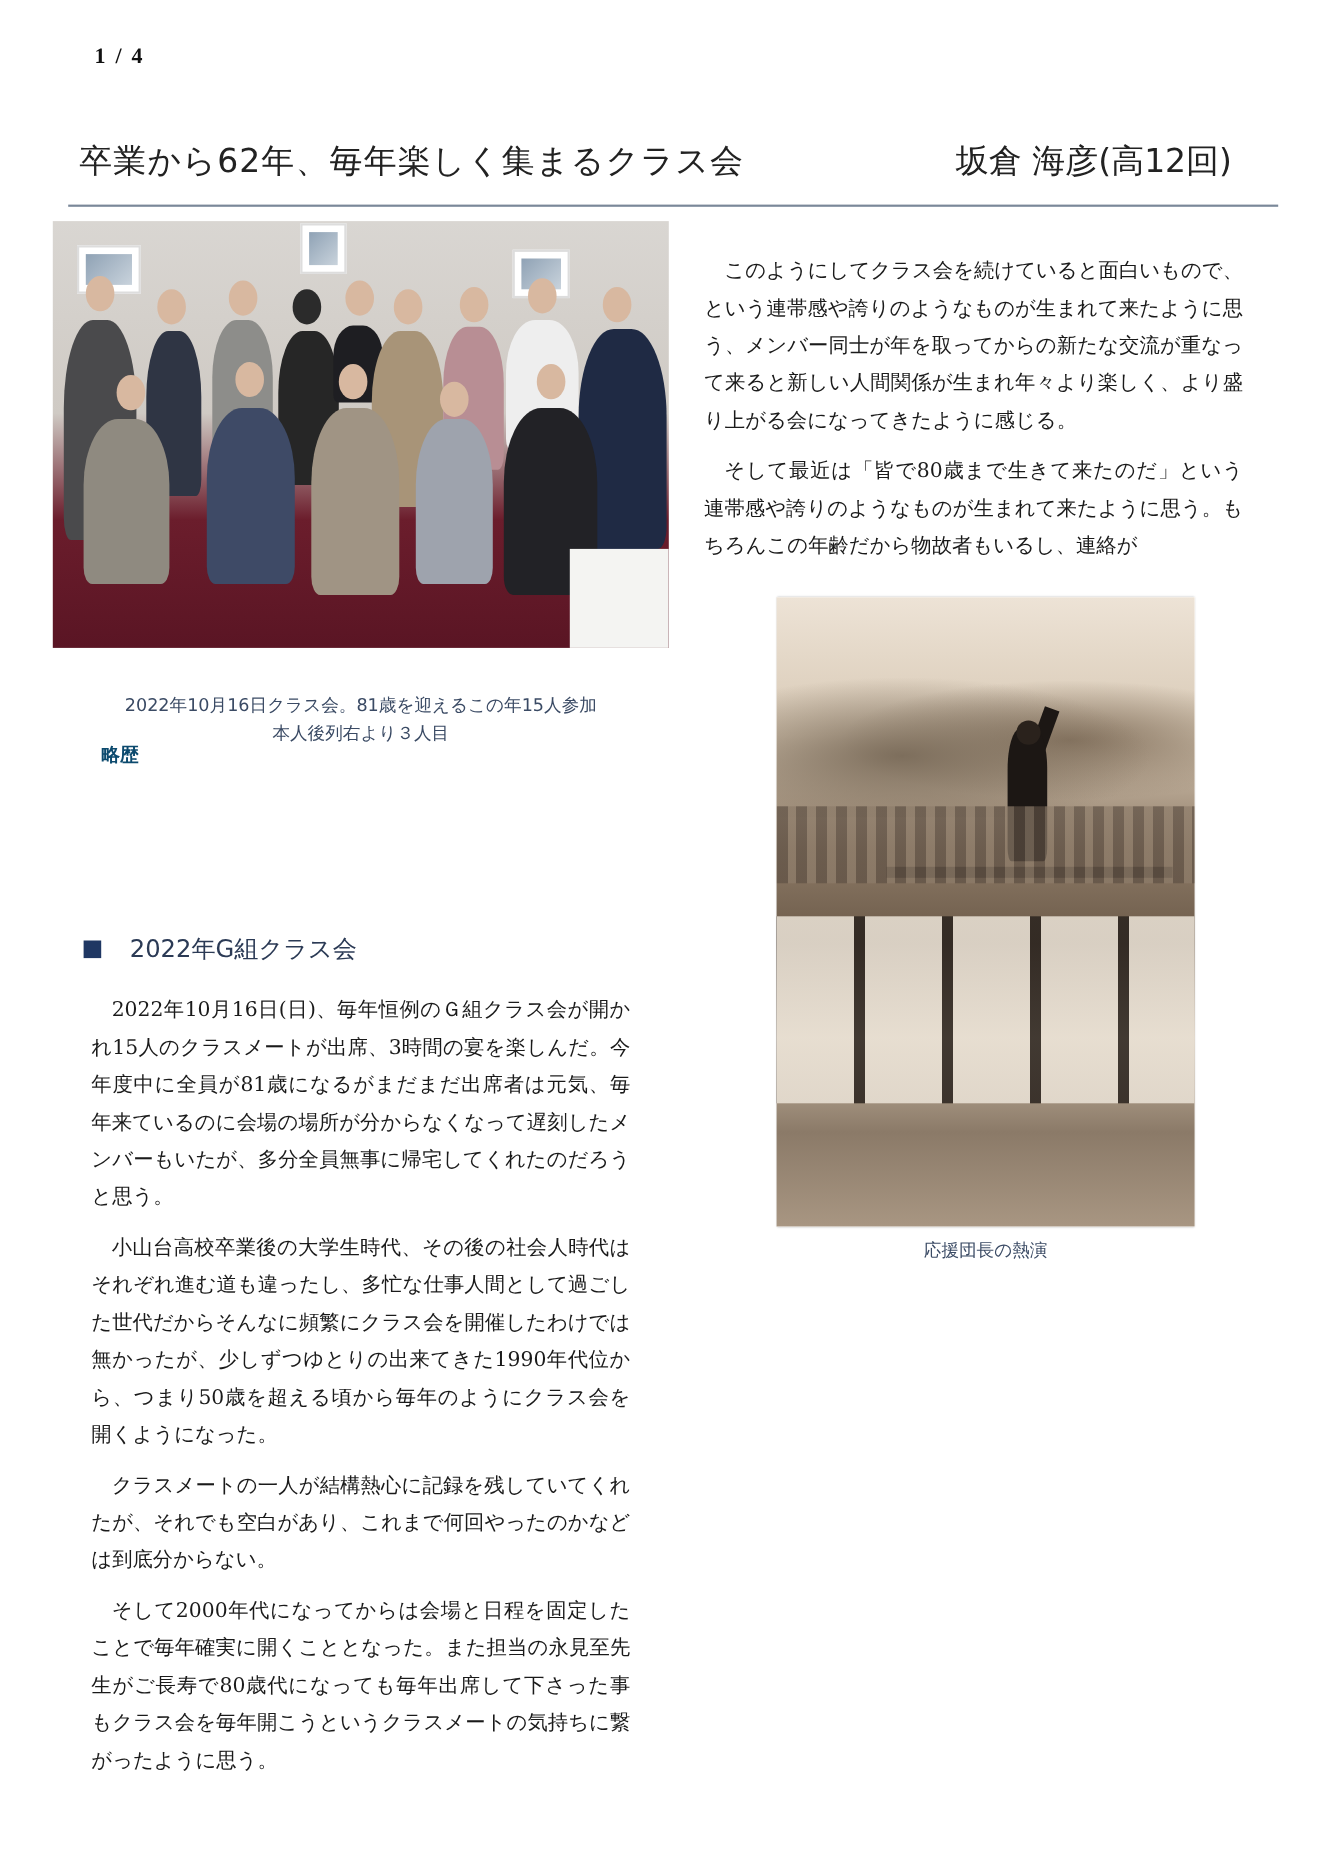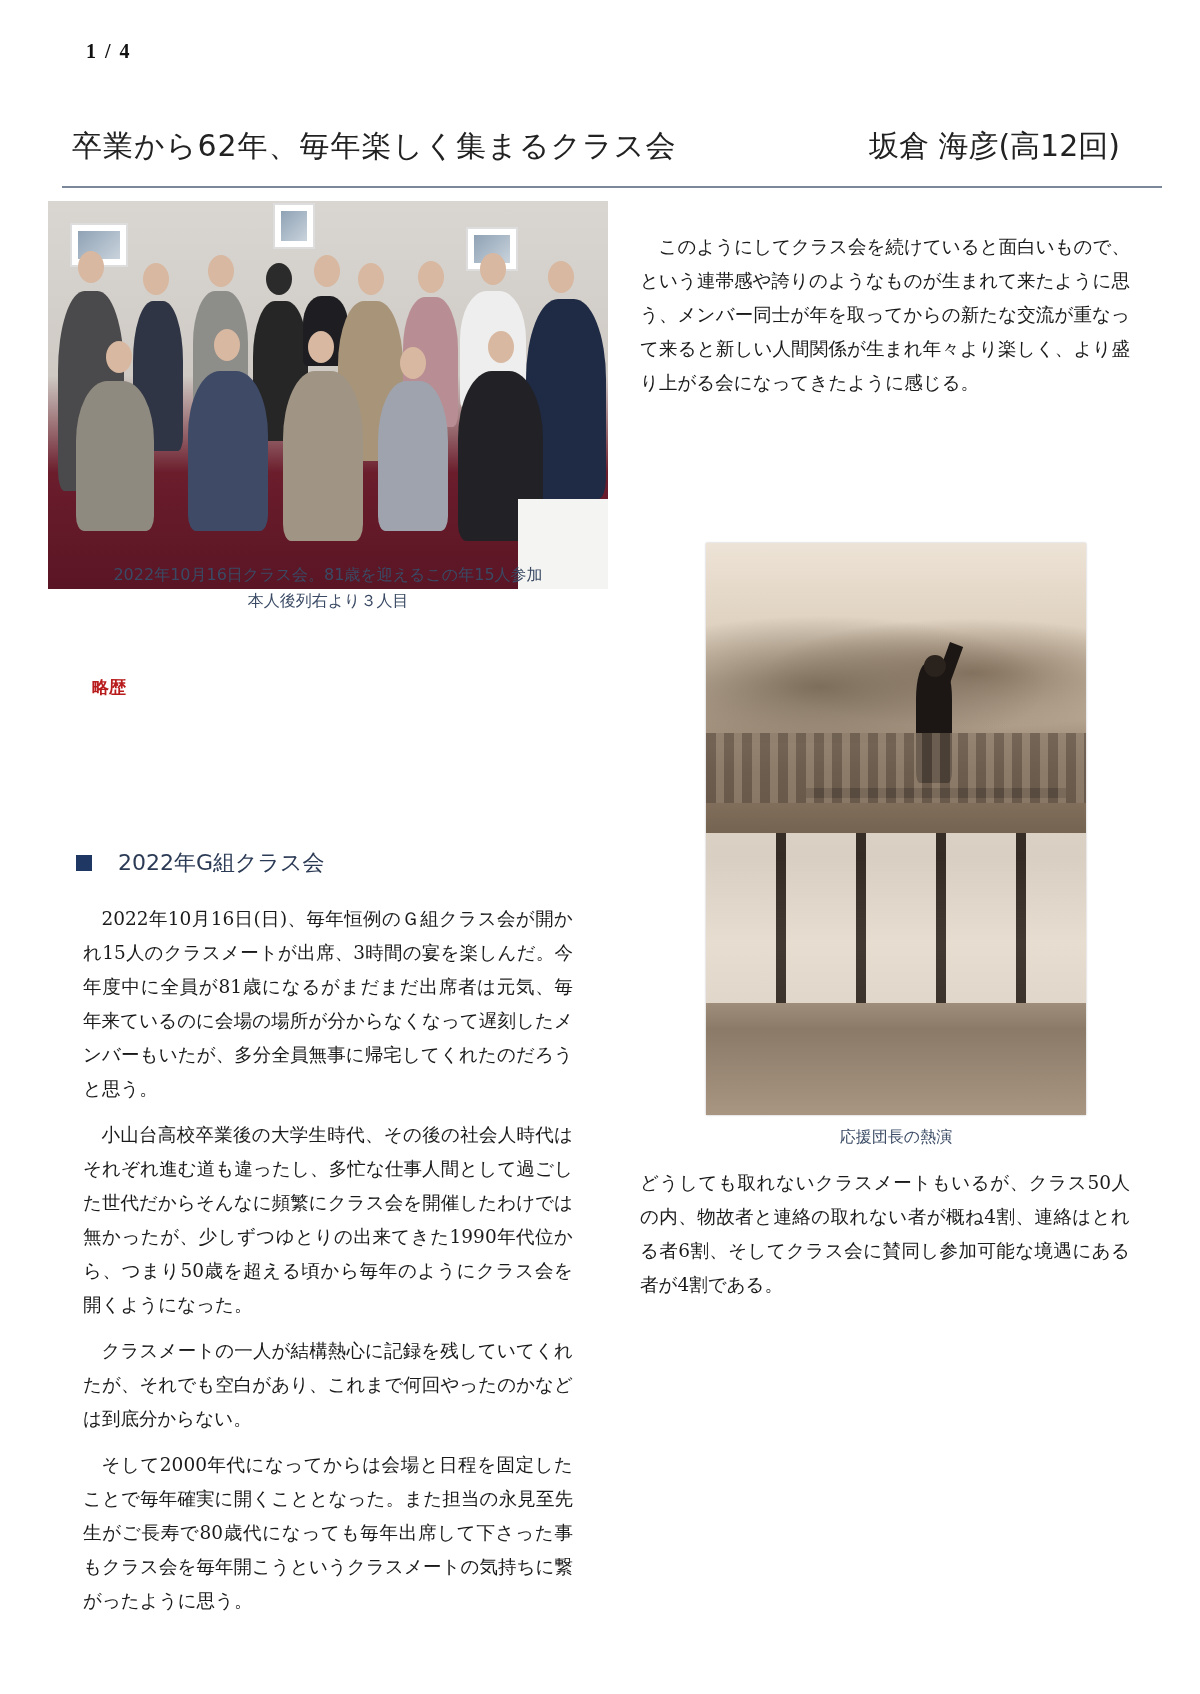--- a/index.html
+++ b/index.html
@@ -7,21 +7,21 @@
   .page-num { position:absolute; left:86px; top:40px; font-family:"Liberation Serif", serif; font-weight:bold; font-size:20px; letter-spacing:2px; }
   .title { position:absolute; left:72px; top:126px; font-family:"DejaVu Sans", sans-serif; font-size:30px; color:#222; letter-spacing:1px; }
   .author { position:absolute; right:80px; top:126px; font-family:"DejaVu Sans", sans-serif; font-size:30px; color:#222; }
   .rule { position:absolute; left:62px; top:186px; width:1100px; height:2px; background:#7a8899; }
   .photo1 { position:absolute; left:48px; top:201px; width:560px; height:388px; background:linear-gradient(180deg,#d9d6d2 0%,#cfcac4 45%,#6b1d2c 70%,#5a1524 100%); overflow:hidden; }
   .frame { position:absolute; background:#fff; border:2px solid #ddd; }
   .frame .inner { position:absolute; left:6px; top:6px; right:6px; bottom:6px; background:linear-gradient(135deg,#8fa2b5,#c9d3dc); }
   .person { position:absolute; border-radius:40% 40% 10% 10%; }
   .head { position:absolute; width:26px; height:32px; border-radius:50%; background:#d8b8a0; }
   .caption { position:absolute; font-family:"DejaVu Sans", sans-serif; font-size:16px; color:#3a4a64; text-align:center; line-height:26px; }
-  .bio { position:absolute; left:92px; top:674px; width:520px; font-family:"DejaVu Sans", sans-serif; font-weight:bold; font-size:17px; line-height:26px; color:#b91c1c; }
+  .bio { position:absolute; left:92px; top:674px; width:520px; font-family:"DejaVu Sans", sans-serif; font-weight:bold; font-size:17px; line-height:26px; color:#0c4a6e; }
   .section { position:absolute; left:76px; top:848px; font-family:"DejaVu Sans", sans-serif; font-size:22px; color:#2b3a55; display:flex; align-items:center; }
   .section .sq { width:16px; height:16px; background:#1f3763; margin-right:26px; }
   .para { font-family:"DejaVu Serif", serif; font-size:18.5px; line-height:34px; color:#1a1a1a; margin:0 0 12px 0; text-indent:1em; text-align:justify; }
   .col-left { position:absolute; left:83px; top:902px; width:490px; }
   .col-right-top { position:absolute; left:640px; top:230px; width:490px; }
   .col-right-bot { position:absolute; left:640px; top:1166px; width:490px; }
   .photo2 { position:absolute; left:706px; top:543px; width:380px; height:572px; background:linear-gradient(180deg,#ede3d6 0%,#d8c9b5 22%,#8d7a66 40%,#6b5a49 55%,#c9b9a4 70%,#8b7a68 85%,#a89682 100%); overflow:hidden; box-shadow:0 0 2px #bbb; }
 </style>
 </head>
 <body>
@@ -67,21 +67,21 @@
   <div class="head" style="left:166px;top:128px;"></div>
   <div class="person" style="left:235px;top:170px;width:80px;height:170px;background:#a09484;"></div>
   <div class="head" style="left:260px;top:130px;"></div>
   <div class="person" style="left:330px;top:180px;width:70px;height:150px;background:#9ea3ad;"></div>
   <div class="head" style="left:352px;top:146px;"></div>
   <div class="person" style="left:410px;top:170px;width:85px;height:170px;background:#222226;"></div>
   <div class="head" style="left:440px;top:130px;"></div>
   <div style="position:absolute;right:0;bottom:0;width:90px;height:90px;background:#f4f4f2;"></div>
 </div>
 
-<div class="caption" style="left:48px;top:562px;width:560px;">
+<div class="caption" style="left:48px;top:628px;width:560px;">
   <div>2022年10月16日クラス会。81歳を迎えるこの年15人参加</div>
   <div>本人後列右より３人目</div>
 </div>
 
 <div class="bio">
   <div>略歴</div>
 </div>
 
 <div class="section">
   <span class="sq"></span>
@@ -90,29 +90,29 @@
 
 <div class="col-left">
   <p class="para">2022年10月16日(日)、毎年恒例のＧ組クラス会が開かれ15人のクラスメートが出席、3時間の宴を楽しんだ。今年度中に全員が81歳になるがまだまだ出席者は元気、毎年来ているのに会場の場所が分からなくなって遅刻したメンバーもいたが、多分全員無事に帰宅してくれたのだろうと思う。</p>
   <p class="para">小山台高校卒業後の大学生時代、その後の社会人時代はそれぞれ進む道も違ったし、多忙な仕事人間として過ごした世代だからそんなに頻繁にクラス会を開催したわけでは無かったが、少しずつゆとりの出来てきた1990年代位から、つまり50歳を超える頃から毎年のようにクラス会を開くようになった。</p>
   <p class="para">クラスメートの一人が結構熱心に記録を残していてくれたが、それでも空白があり、これまで何回やったのかなどは到底分からない。</p>
   <p class="para">そして2000年代になってからは会場と日程を固定したことで毎年確実に開くこととなった。また担当の永見至先生がご長寿で80歳代になっても毎年出席して下さった事もクラス会を毎年開こうというクラスメートの気持ちに繋がったように思う。</p>
 </div>
 
 <div class="col-right-top">
   <p class="para">このようにしてクラス会を続けていると面白いもので、という連帯感や誇りのようなものが生まれて来たように思う、メンバー同士が年を取ってからの新たな交流が重なって来ると新しい人間関係が生まれ年々より楽しく、より盛り上がる会になってきたように感じる。</p>
+  <p class="para">そして最近は「皆で80歳まで生きて来たのだ」という連帯感や誇りのようなものが生まれて来たように思う。もちろんこの年齢だから物故者もいるし、連絡が</p>
 </div>
 
 <div class="photo2" title="応援団長の写真">
   <div style="position:absolute;left:0;top:60px;width:380px;height:140px;background:radial-gradient(ellipse at 30% 60%,#7d6e5c 0%,transparent 60%),radial-gradient(ellipse at 70% 50%,#85735f 0%,transparent 55%);"></div>
   <div style="position:absolute;left:235px;top:100px;width:14px;height:50px;background:#1c1714;transform:rotate(20deg);"></div>
   <div style="position:absolute;left:210px;top:120px;width:36px;height:120px;background:#1c1714;border-radius:30% 30% 10% 10%;"></div>
   <div style="position:absolute;left:218px;top:112px;width:22px;height:22px;background:#2a221c;border-radius:50%;"></div>
   <div style="position:absolute;left:100px;top:245px;width:260px;height:10px;background:#4a3e33;"></div>
   <div style="position:absolute;left:0;top:190px;width:380px;height:70px;background:repeating-linear-gradient(90deg,#5e5044 0 10px,#8d7c6a 10px 18px);opacity:.7;"></div>
   <div style="position:absolute;left:0;top:290px;width:380px;height:170px;background:repeating-linear-gradient(90deg,#ece4d8 0 70px,#2a231e 70px 80px);opacity:.85;"></div>
 </div>
 
 <div class="caption" style="left:706px;top:1124px;width:380px;">応援団長の熱演</div>
 
 <div class="col-right-bot">
-  <p class="para" style="text-indent:0">どうしても取れないクラスメートもいるが、クラス50人の内、物故者と連絡の取れない者が概ね4割、連絡はとれる者6割、そしてクラス会に賛同し参加可能な境遇にある者が4割である。</p>
 </div>
 
 </body></html>

